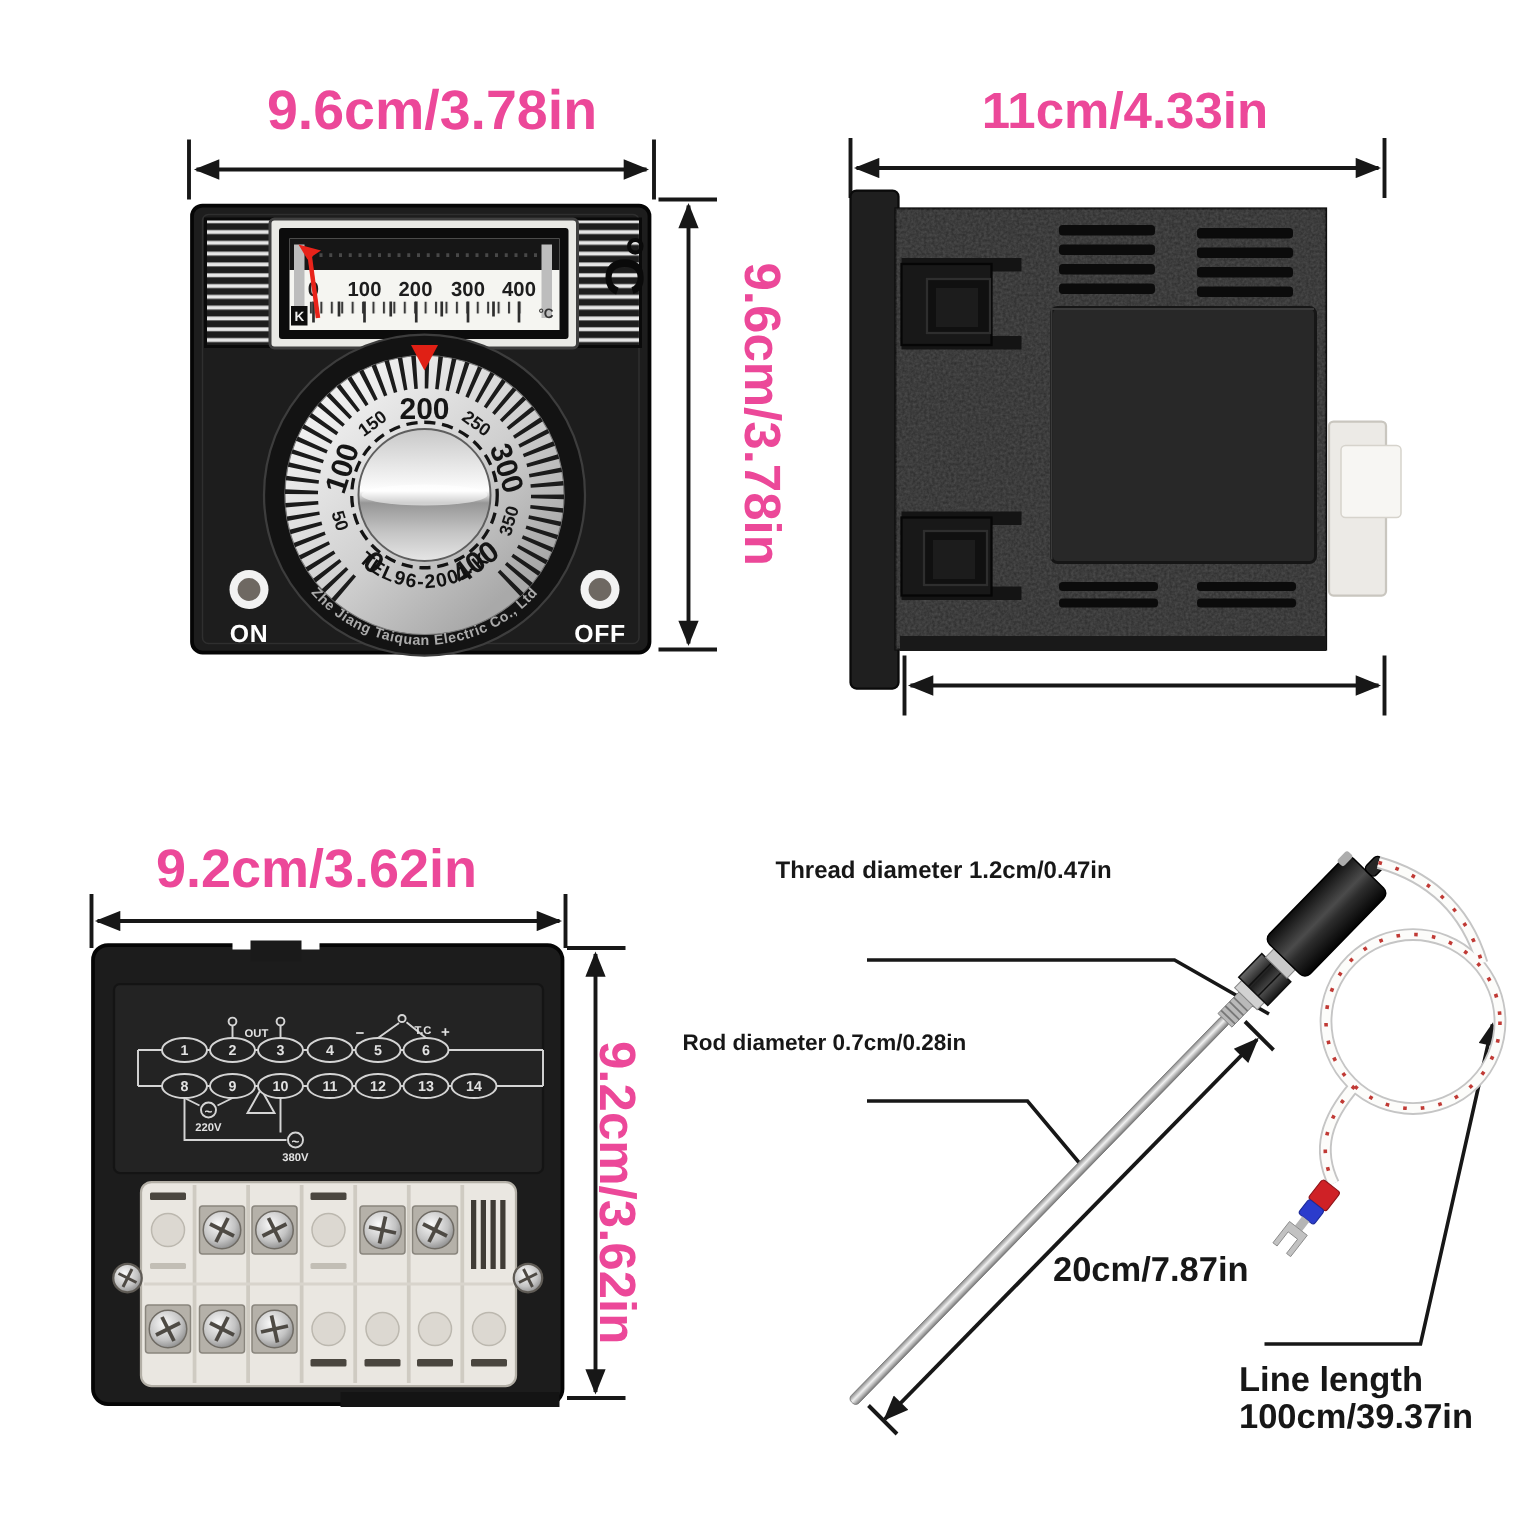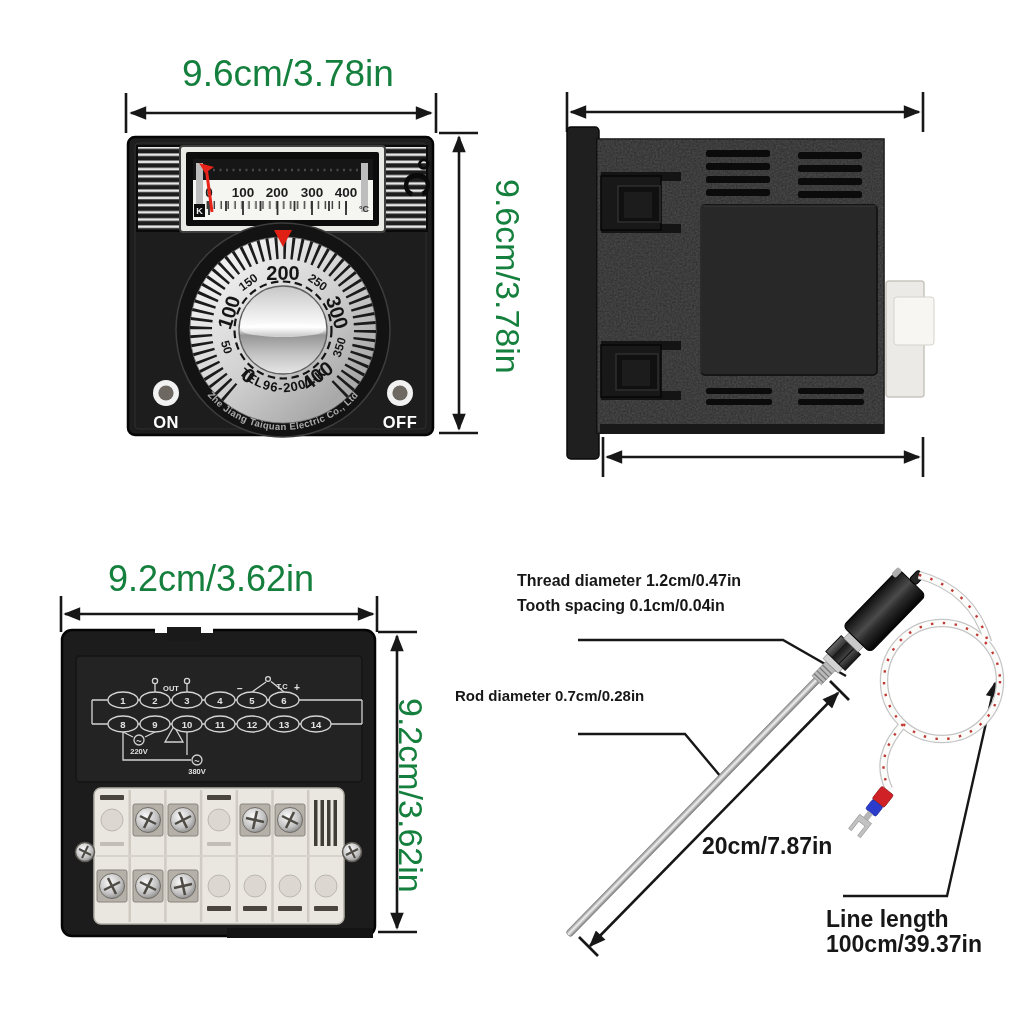--- a/index.html
+++ b/index.html
@@ -1,19 +1,19 @@
 <!DOCTYPE html>
 <html><head>
 <meta charset="utf-8">
 <style>
   html,body{margin:0;padding:0;background:#fff;}
   #canvas{position:relative;width:1024px;height:1024px;background:#ffffff;overflow:hidden;
           font-family:"Liberation Sans",sans-serif;}
   #gfx{position:absolute;left:0;top:0;}
-  .dim{position:absolute;font-weight:400;color:#15803d;white-space:nowrap;line-height:1.05;}
+  .dim{position:absolute;font-weight:700;color:#ec4899;white-space:nowrap;line-height:1.05;}
   .dim.center{text-align:center;}
   .vert{writing-mode:vertical-rl;text-align:center;}
   .ann{position:absolute;font-weight:700;color:#171717;white-space:nowrap;}
   svg text{font-family:"Liberation Sans",sans-serif;}
 </style>
 </head>
 <body>
 
 <div id="canvas">
 
@@ -452,26 +452,26 @@
     <g stroke="#171717" stroke-width="2.6" fill="none">
       <path d="M838,693 L590,946" marker-start="url(#ah)" marker-end="url(#ah)"></path>
       <path d="M830,681 L849,700"></path>
       <path d="M579,937 L598,956"></path>
     </g>
   </g>
 </svg>
 
 <div class="dim center" style="left:123px;top:55px;width:330px;font-size:37px;">9.6cm/3.78in</div>
 <div class="dim vert" style="left:489px;top:160px;height:232px;font-size:34px;">9.6cm/3.78in</div>
+<div class="dim center" style="left:585px;top:57px;width:330px;font-size:34px;">11cm/4.33in</div>
 <div class="dim center" style="left:55px;top:560px;width:312px;font-size:36px;">9.2cm/3.62in</div>
 <div class="dim vert" style="left:392px;top:686px;height:218px;font-size:34px;">9.2cm/3.62in</div>
 
 <div class="ann" style="left:517px;top:568px;font-size:16px;line-height:25px;">
   <div>Thread diameter 1.2cm/0.47in</div>
-  <div>Tooth spacing 0.1cm/0.04in</div>
 </div>
 <div class="ann" style="left:455px;top:687px;font-size:15px;">Rod diameter 0.7cm/0.28in</div>
 <div class="ann" style="left:702px;top:833px;font-size:23px;">20cm/7.87in</div>
 <div class="ann" style="left:826px;top:897px;font-size:23px;line-height:25px;margin-top:10px;">
   <div>Line length</div>
   <div>100cm/39.37in</div>
 </div>
 
 </div>
 

